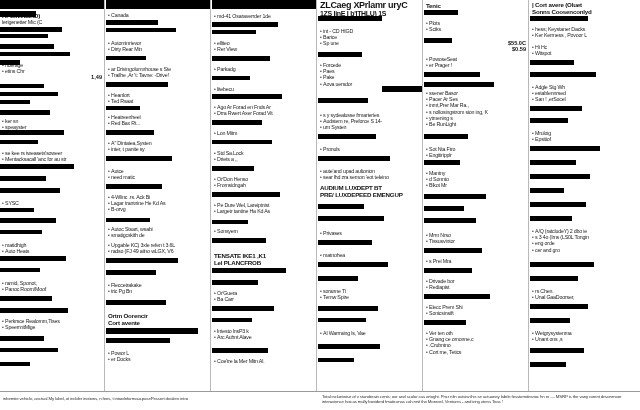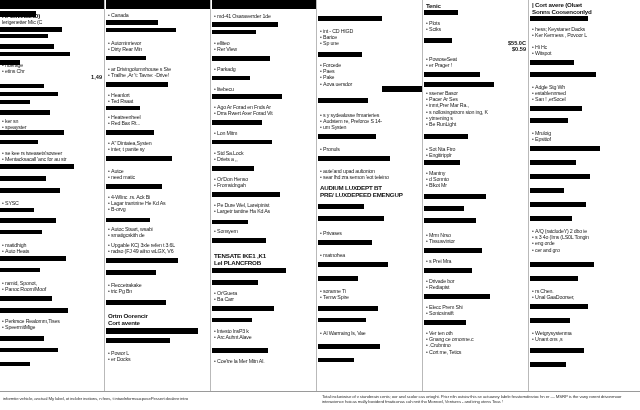--- a/index.html
+++ b/index.html
@@ -249,20 +249,24 @@
       <div class="li">Intesto lnsP3 k</div>
       <div class="li">Arc Auhnt Alave</div>
     </div>
     <div class="bar" style="left:0;top:348px;width:56px;height:5px;"></div>
     <div class="block" style="top:358px">
         <div class="li">Coe'tre la Mer Mitn Al.</div>
       </div>
   </div>
 
   <div class="col c4">
+    <div class="block" style="top:0">
+      <div class="big">ZLCaeg XPrlamr uryC</div>
+      <div class="mid">1ZS linE I b'lTHLU) 1S</div>
+    </div>
     <div class="bar" style="left:0;top:16px;width:64px;height:5px;"></div>
     <div class="block" style="top:28px">
       <div class="li">int - CD HIGD</div>
       <div class="li">Barice</div>
       <div class="li">Sp une</div>
     </div>
     <div class="bar" style="left:0;top:52px;width:44px;height:5px;"></div>
     <div class="block" style="top:62px">
       <div class="li">Forcede</div>
       <div class="li">Paes</div>

